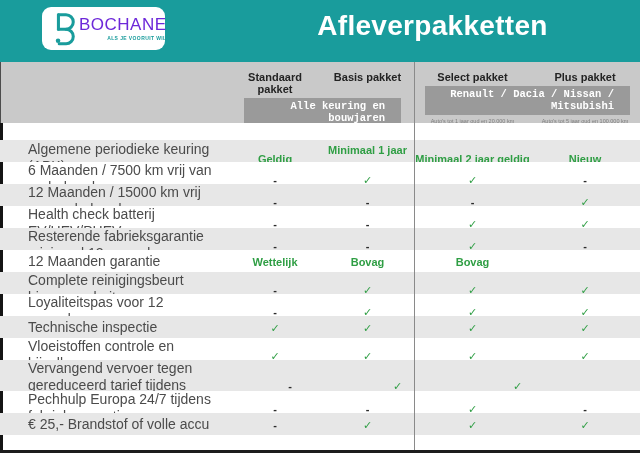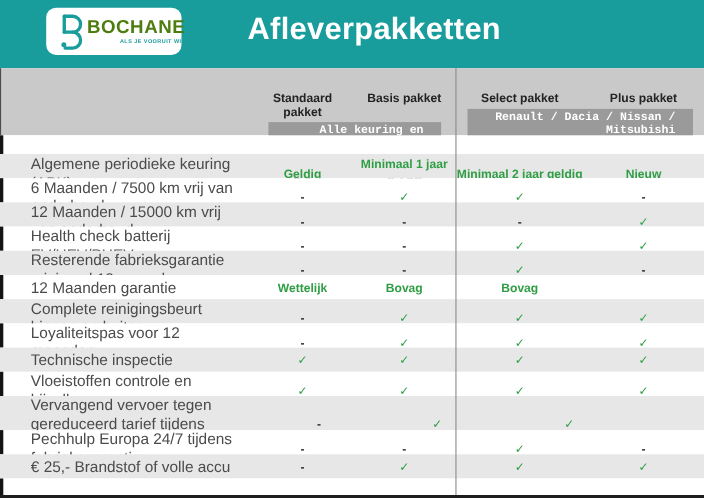--- a/index.html
+++ b/index.html
@@ -8,38 +8,38 @@
     font-family:"Liberation Sans","DejaVu Sans",sans-serif;
   }
   
   .topbar{position:absolute;left:0;top:0;width:640px;height:62px;background:#199c9c;}
   .logo-card{
     position:absolute;left:42px;top:7px;width:123px;height:43px;background:#ffffff;
     border-radius:9px;display:flex;align-items:center;padding-left:9px;box-sizing:border-box;
   }
   .logo-mark{width:24px;height:35px;flex:0 0 auto;}
   .logo-text{margin-left:4px;display:flex;flex-direction:column;}
-  .logo-name{font-size:17px;font-weight:bold;color:#4d7c0f;letter-spacing:.5px;line-height:1;}
+  .logo-name{font-size:17px;font-weight:normal;color:#6d28d9;letter-spacing:.5px;line-height:1;}
   .logo-tagline{font-size:5px;color:#199c9c;text-align:right;letter-spacing:.4px;margin-top:2px;font-weight:bold;}
   .page-title{
-    position:absolute;left:225px;right:0;top:10px;margin:0;
+    position:absolute;left:225px;right:0;top:10px;margin:0;text-align:center;
     color:#ffffff;font-size:28px;font-weight:bold;letter-spacing:.3px;
   }
   
   .band{
     position:absolute;left:0;top:62px;width:640px;height:61px;background:#c9c9c9;
     display:grid;grid-template-columns:230px 185px 225px;box-sizing:border-box;
   }
   .band::before{content:"";position:absolute;left:0;top:0;bottom:0;width:1px;background:#4c4c4c;}
   .band-label{display:flex;align-items:flex-end;padding:0 0 5px 28px;font-size:14px;font-weight:bold;color:#1c1c1c;}
   .group{display:flex;flex-direction:column;}
   .col-labels,.subtexts,.prices{display:flex;}
   .half{text-align:center;box-sizing:border-box;}
   .h-std{width:90px;} .h-basis{width:95px;} .h-sel{width:115px;} .h-plus{width:110px;}
-  .col-labels{margin-top:22px;}
+  .col-labels{margin-top:9px;}
   .col-labels .half{font-size:11px;font-weight:bold;color:#232323;}
   .banner{
     margin:3px 14px 0;background:#9a9a9a;color:#ffffff;font-weight:bold;font-size:10.5px;
     text-align:right;padding:2px 16px 3px;font-family:Liberation Mono, monospace;
   }
   .group2 .banner{margin:3px 10px 0;}
   .subtexts{margin-top:2px;height:9px;}
   .subtexts .half{font-size:5.5px;color:#7e7e7e;line-height:9px;}
   .prices{margin-top:1px;}
   .prices .half{font-size:13px;font-weight:bold;color:#1c1c1c;}

